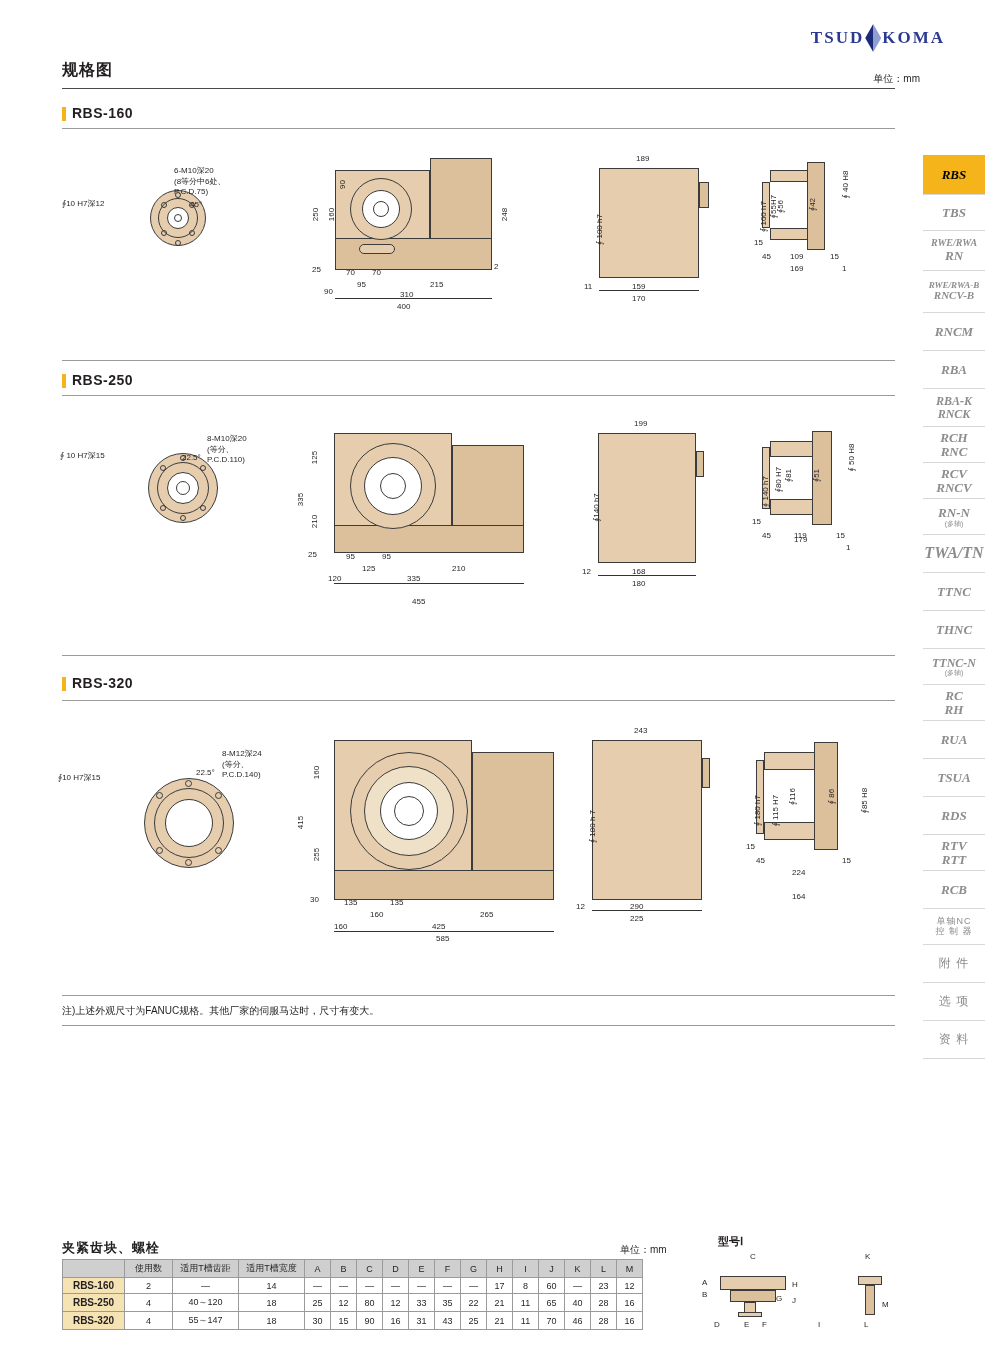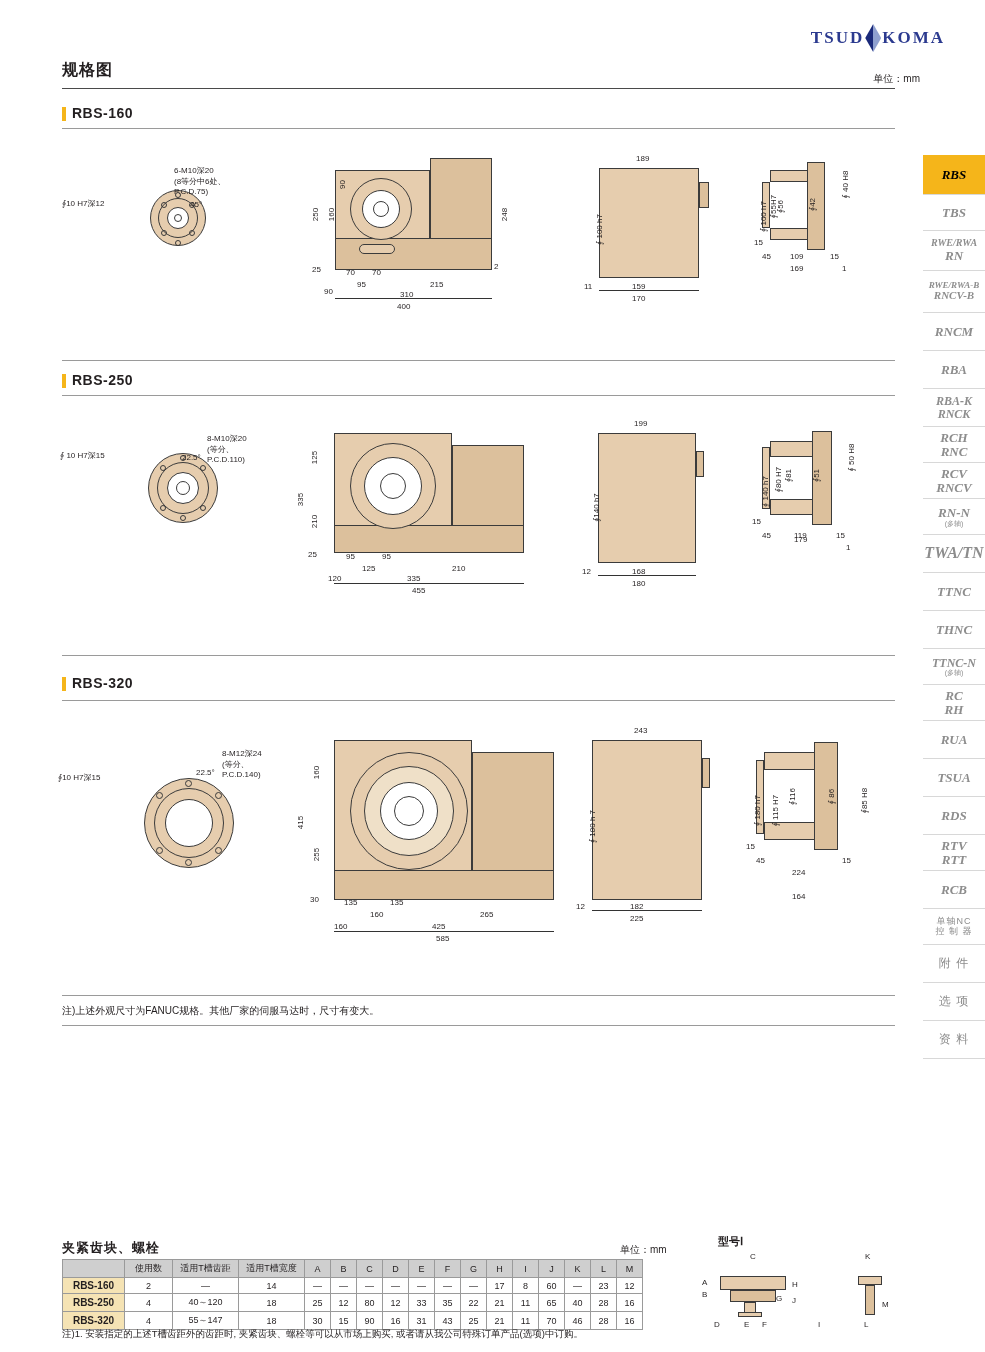--- a/index.html
+++ b/index.html
@@ -245,21 +245,21 @@
     <div class="lbl" style="left:246px; top:48px; transform:rotate(-90deg);">125</div>
     <div class="lbl" style="left:232px; top:90px; transform:rotate(-90deg);">335</div>
     <div class="lbl" style="left:246px; top:112px; transform:rotate(-90deg);">210</div>
     <div class="lbl" style="left:246px; top:145px;">25</div>
     <div class="lbl" style="left:284px; top:147px;">95</div>
     <div class="lbl" style="left:320px; top:147px;">95</div>
     <div class="lbl" style="left:300px; top:159px;">125</div>
     <div class="lbl" style="left:390px; top:159px;">210</div>
     <div class="lbl" style="left:266px; top:169px;">120</div>
     <div class="lbl" style="left:345px; top:169px;">335</div>
-    <div class="lbl" style="left:350px; top:181px;">455</div>
+    <div class="lbl" style="left:350px; top:192px;">455</div>
     <div class="dim dimh" style="left:272px; top:178px; width:190px;"></div>
 
     <div class="body-fill" style="left:536px; top:28px; width:98px; height:130px;"></div>
     <div class="body-fill2" style="left:634px; top:46px; width:8px; height:26px;"></div>
     <div class="lbl" style="left:572px; top:14px;">199</div>
     <div class="lbl" style="left:520px; top:98px; transform:rotate(-90deg);">∮140 h7</div>
     <div class="lbl" style="left:520px; top:162px;">12</div>
     <div class="lbl" style="left:570px; top:162px;">168</div>
     <div class="lbl" style="left:570px; top:174px;">180</div>
     <div class="dim dimh" style="left:536px; top:170px; width:98px;"></div>
@@ -320,21 +320,21 @@
     <div class="lbl" style="left:272px; top:212px;">160</div>
     <div class="lbl" style="left:370px; top:212px;">425</div>
     <div class="lbl" style="left:374px; top:224px;">585</div>
     <div class="dim dimh" style="left:272px; top:221px; width:220px;"></div>
 
     <div class="body-fill" style="left:530px; top:30px; width:110px; height:160px;"></div>
     <div class="body-fill2" style="left:640px; top:48px; width:8px; height:30px;"></div>
     <div class="lbl" style="left:572px; top:16px;">243</div>
     <div class="lbl" style="left:514px; top:112px; transform:rotate(-90deg);">∮ 180 h 7</div>
     <div class="lbl" style="left:514px; top:192px;">12</div>
-    <div class="lbl" style="left:568px; top:192px;">182</div>
+    <div class="lbl" style="left:568px; top:192px;">290</div>
     <div class="lbl" style="left:568px; top:204px;">225</div>
     <div class="dim dimh" style="left:530px; top:200px; width:110px;"></div>
 
     <div class="body-fill" style="left:694px; top:50px; width:8px; height:74px;"></div>
     <div class="body-fill" style="left:702px; top:42px; width:56px; height:18px;"></div>
     <div class="body-fill" style="left:702px; top:112px; width:56px; height:18px;"></div>
     <div class="body-fill2" style="left:752px; top:32px; width:24px; height:108px;"></div>
     <div class="lbl" style="left:680px; top:96px; transform:rotate(-90deg);">∮ 180 h7</div>
     <div class="lbl" style="left:698px; top:96px; transform:rotate(-90deg);">∮ 115 H7</div>
     <div class="lbl" style="left:722px; top:82px; transform:rotate(-90deg);">∮116</div>
@@ -516,21 +516,20 @@
         <td>21</td>
         <td>11</td>
         <td>70</td>
         <td>46</td>
         <td>28</td>
         <td>16</td>
       </tr>
     </tbody>
   </table>
 
-  <div class="bt-note">注)1. 安装指定的上述T槽齿距外的齿距时, 夹紧齿块、螺栓等可以从市场上购买, 或者请从我公司特殊订单产品(选项)中订购。</div>
 
   <div class="typ-box">
     <div class="lbl" style="left:50px; top:0px;">C</div>
     <div class="lbl" style="left:165px; top:0px;">K</div>
     <div class="lbl" style="left:2px; top:26px;">A</div>
     <div class="lbl" style="left:2px; top:38px;">B</div>
     <div class="lbl" style="left:92px; top:28px;">H</div>
     <div class="lbl" style="left:76px; top:42px;">G</div>
     <div class="lbl" style="left:92px; top:44px;">J</div>
     <div class="lbl" style="left:182px; top:48px;">M</div>

